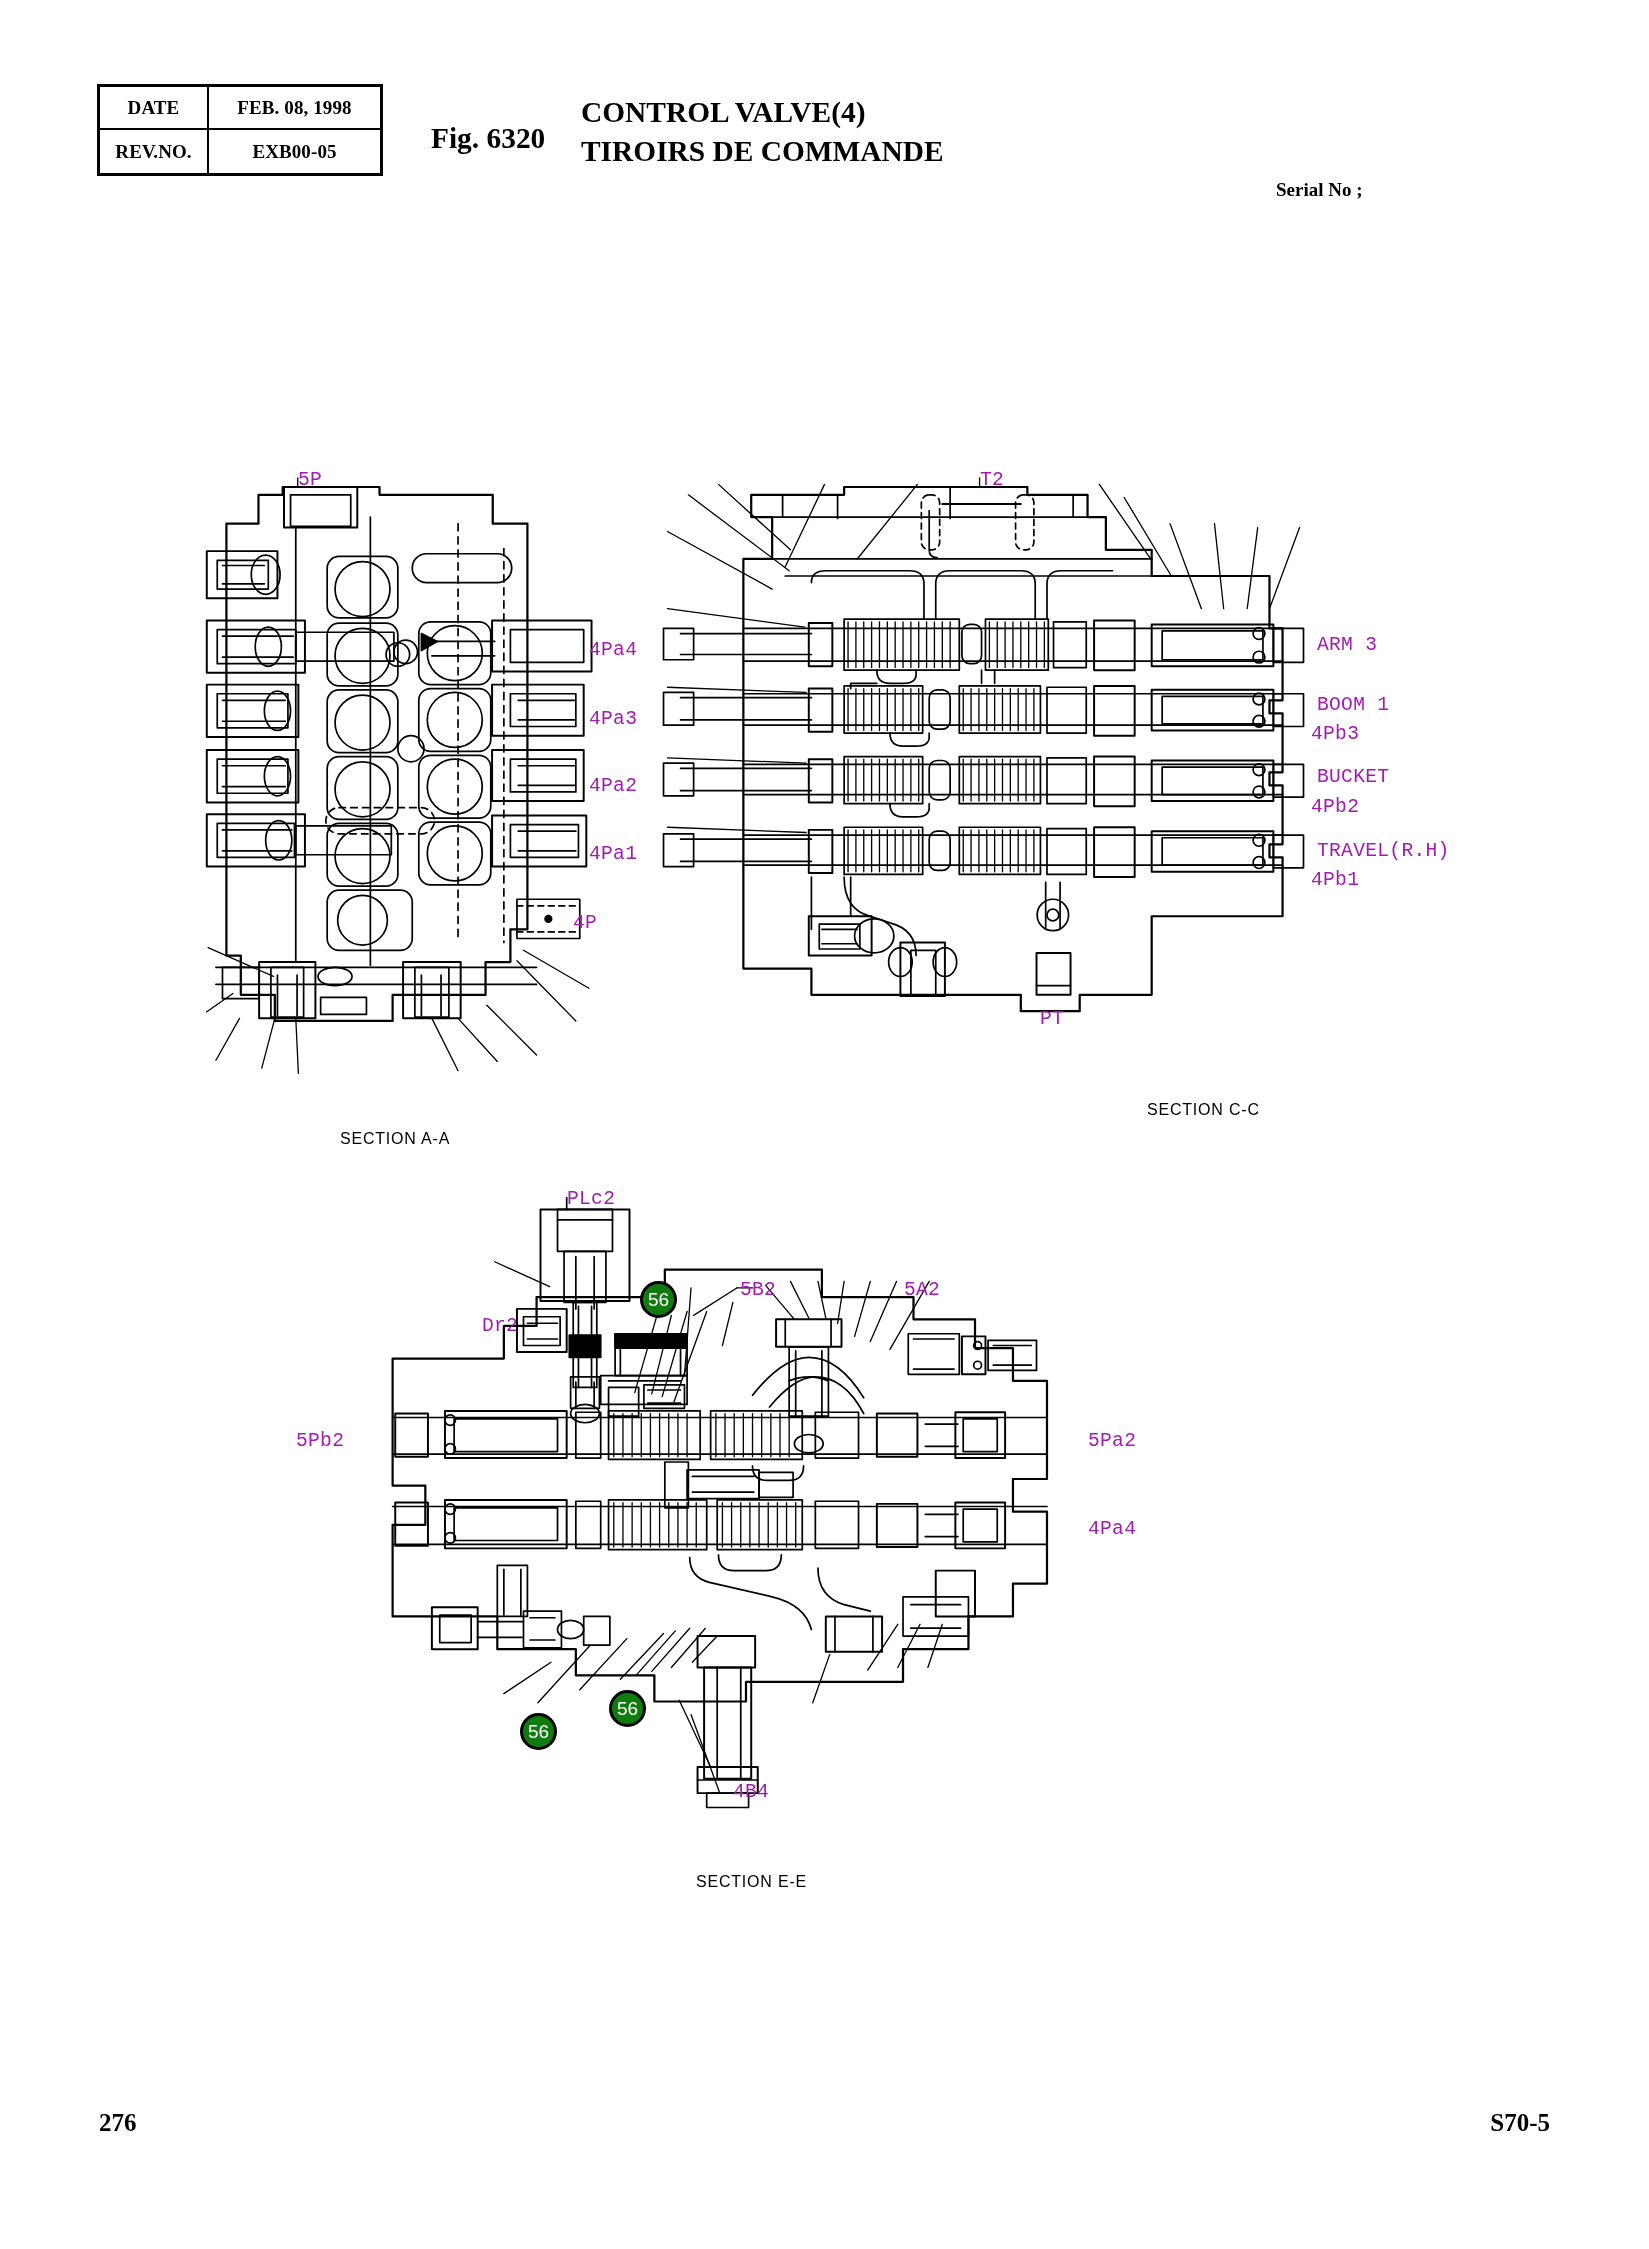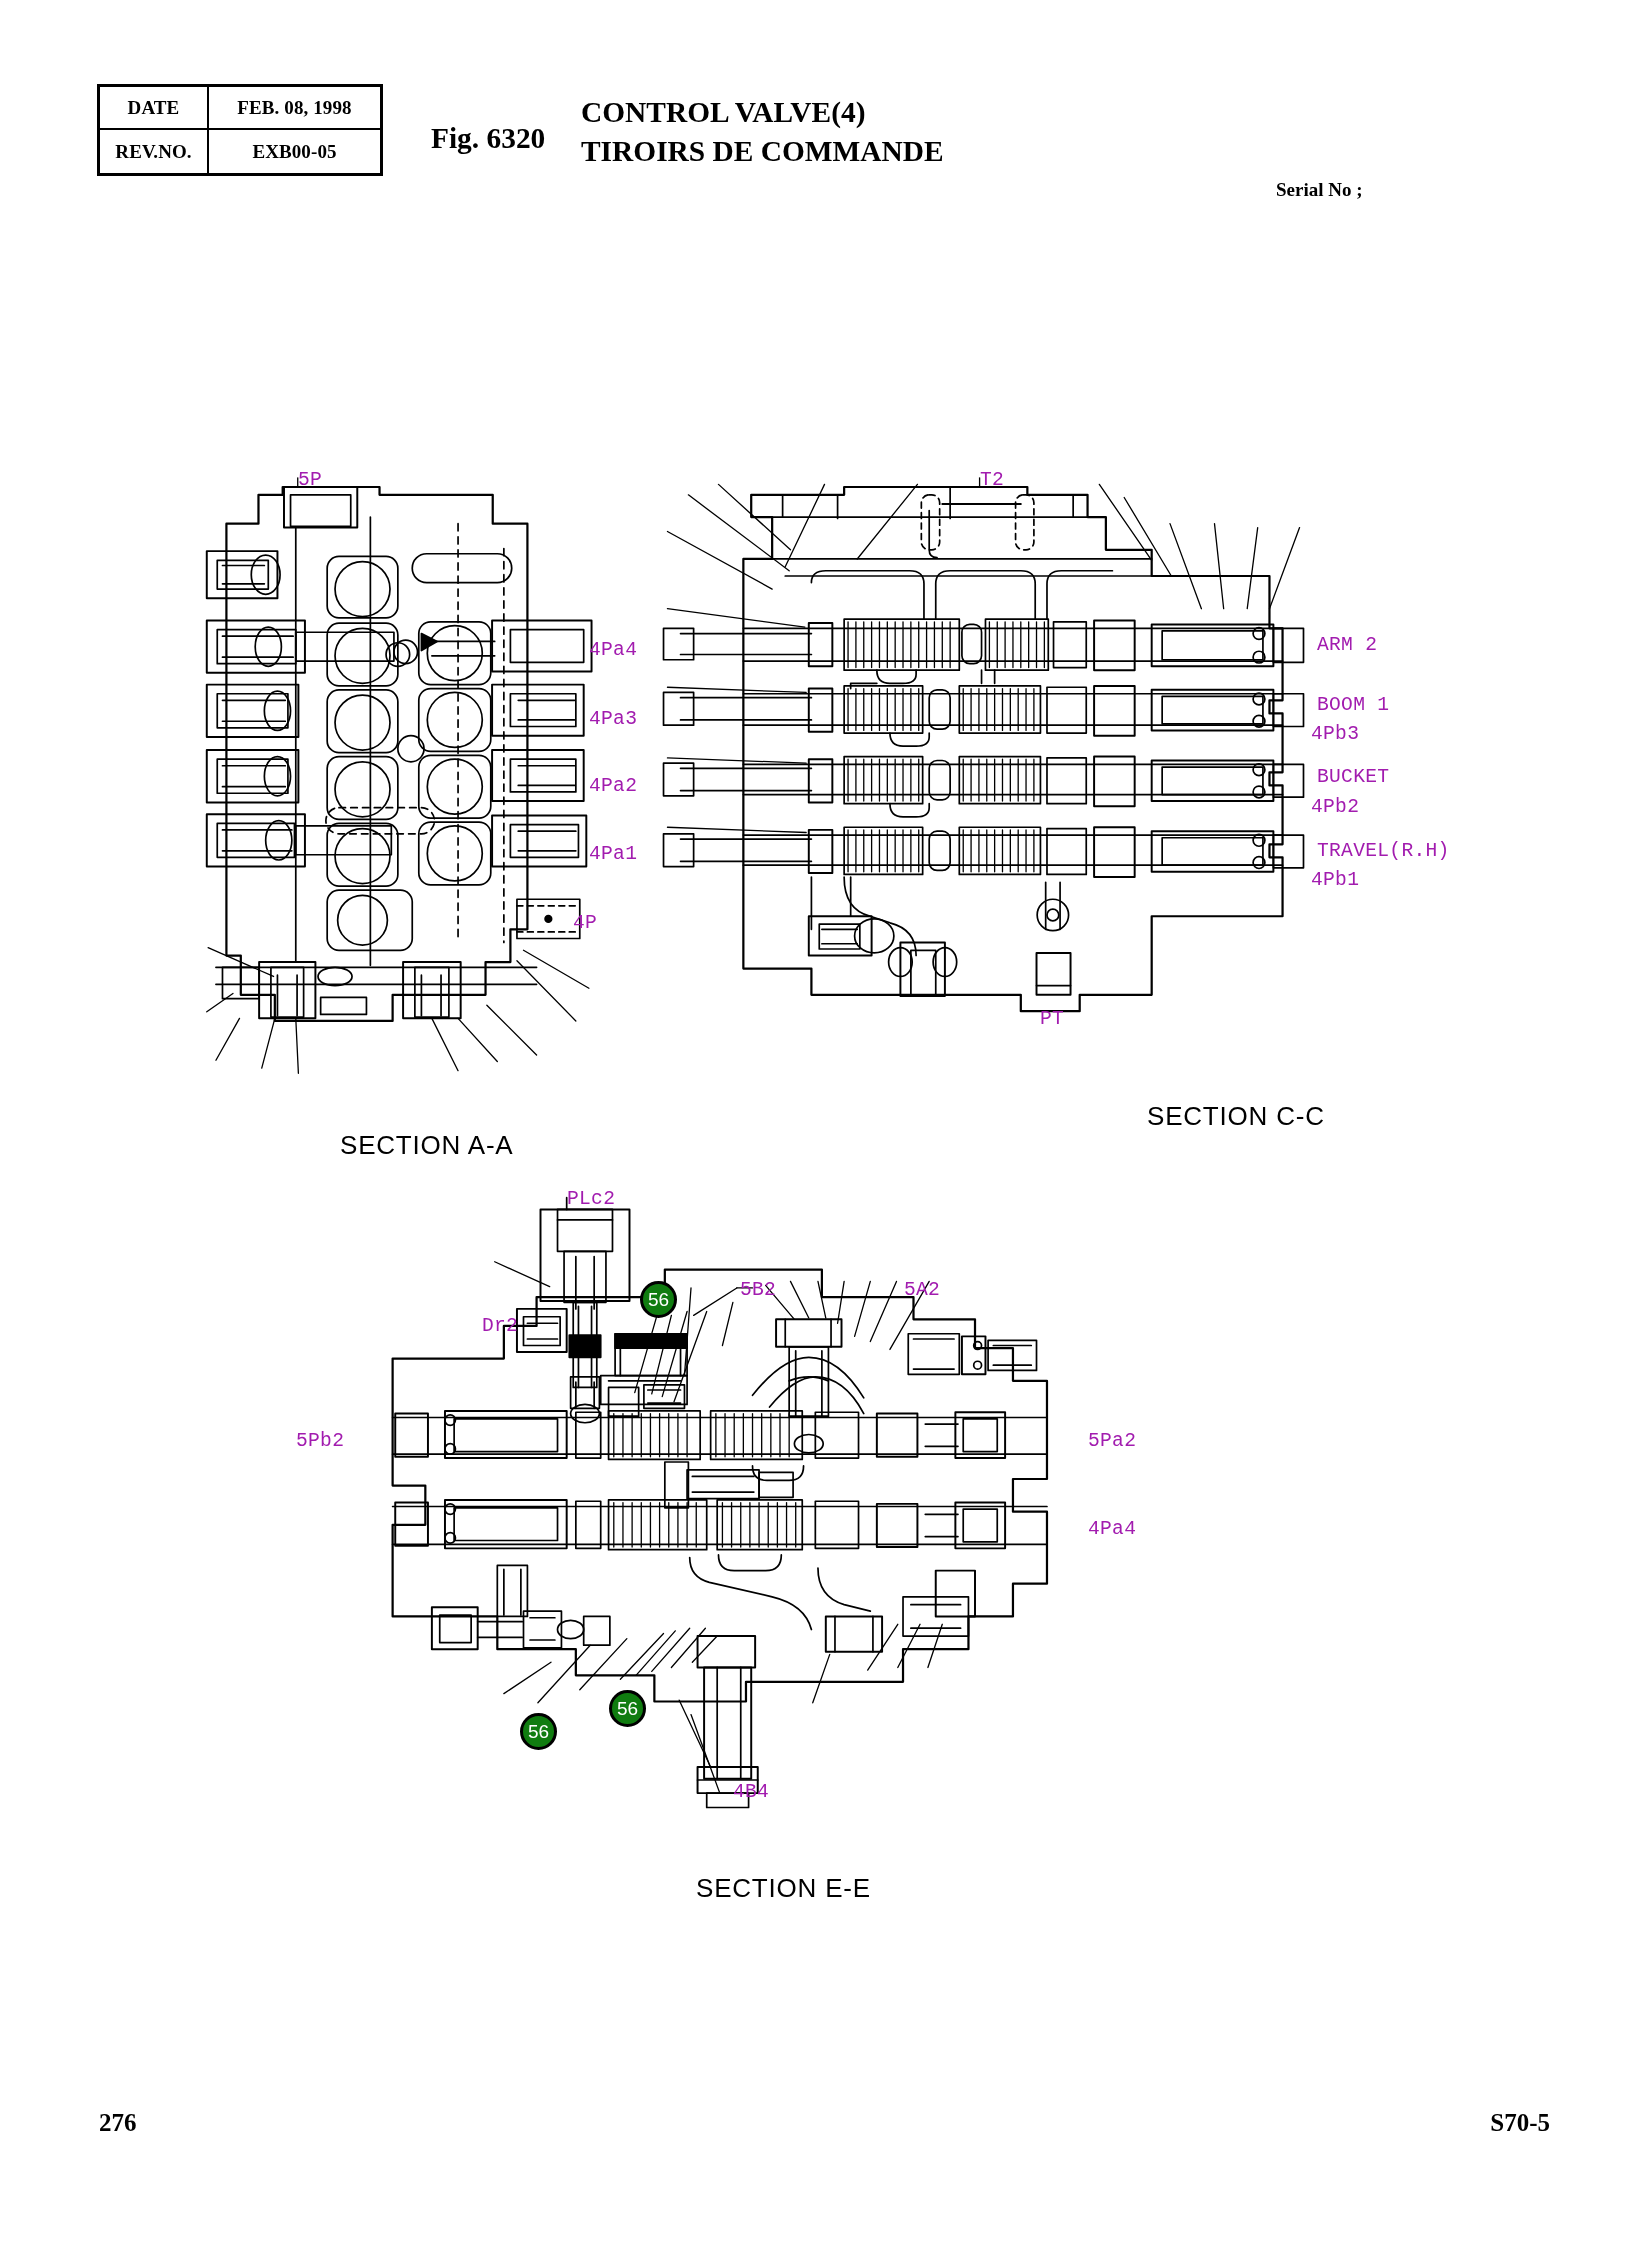--- a/index.html
+++ b/index.html
@@ -83,21 +83,21 @@
     position: absolute;
     font-family: Liberation Mono, monospace;
     font-size: 19.6px;
     letter-spacing: 0.3px;
     white-space: nowrap;
     color: #a21caf;
   }
   .section-caption {
     position: absolute;
     font-family: "Liberation Sans", sans-serif;
-    font-size: 26px;
+    font-size: 16px;
     letter-spacing: 0.8px;
     white-space: nowrap;
   }
 
   
   .callout {
     position: absolute;
     width: 37px; height: 37px;
     border-radius: 50%;
     background: #107c10;
@@ -619,21 +619,21 @@
 
 <div id="labels-layer">
     <div class="dlabel" style="left: 298px; top: 469px;">5P</div>
     <div class="dlabel" style="left: 589px; top: 639px;">4Pa4</div>
     <div class="dlabel" style="left: 589px; top: 708px;">4Pa3</div>
     <div class="dlabel" style="left: 589px; top: 775px;">4Pa2</div>
     <div class="dlabel" style="left: 589px; top: 843px;">4Pa1</div>
     <div class="dlabel" style="left: 573px; top: 912px;">4P</div>
     <div class="dlabel" style="left: 980px; top: 469px;">T2</div>
     <div class="dlabel" style="left: 1040px; top: 1008px;">PT</div>
-    <div class="dlabel" style="left: 1317px; top: 634px;">ARM 2</div>
+    <div class="dlabel" style="left: 1317px; top: 634px;">ARM 3</div>
     <div class="dlabel" style="left: 1317px; top: 694px;">BOOM 1</div>
     <div class="dlabel" style="left: 1311px; top: 723px;">4Pb3</div>
     <div class="dlabel" style="left: 1317px; top: 766px;">BUCKET</div>
     <div class="dlabel" style="left: 1311px; top: 796px;">4Pb2</div>
     <div class="dlabel" style="left: 1317px; top: 840px;">TRAVEL(R.H)</div>
     <div class="dlabel" style="left: 1311px; top: 869px; text-align: right;">4Pb1</div>
     <div class="dlabel" style="left: 567px; top: 1188px;">PLc2</div>
     <div class="dlabel" style="left: 482px; top: 1315px;">Dr2</div>
     <div class="dlabel" style="left: 740px; top: 1279px;">5B2</div>
     <div class="dlabel" style="left: 904px; top: 1279px;">5A2</div>

